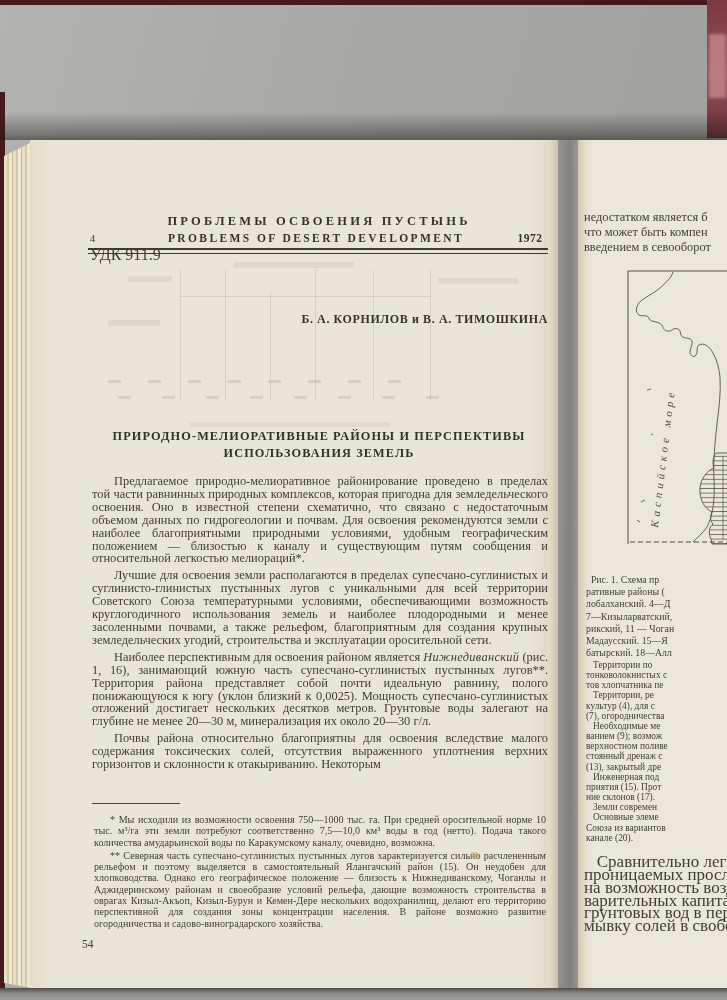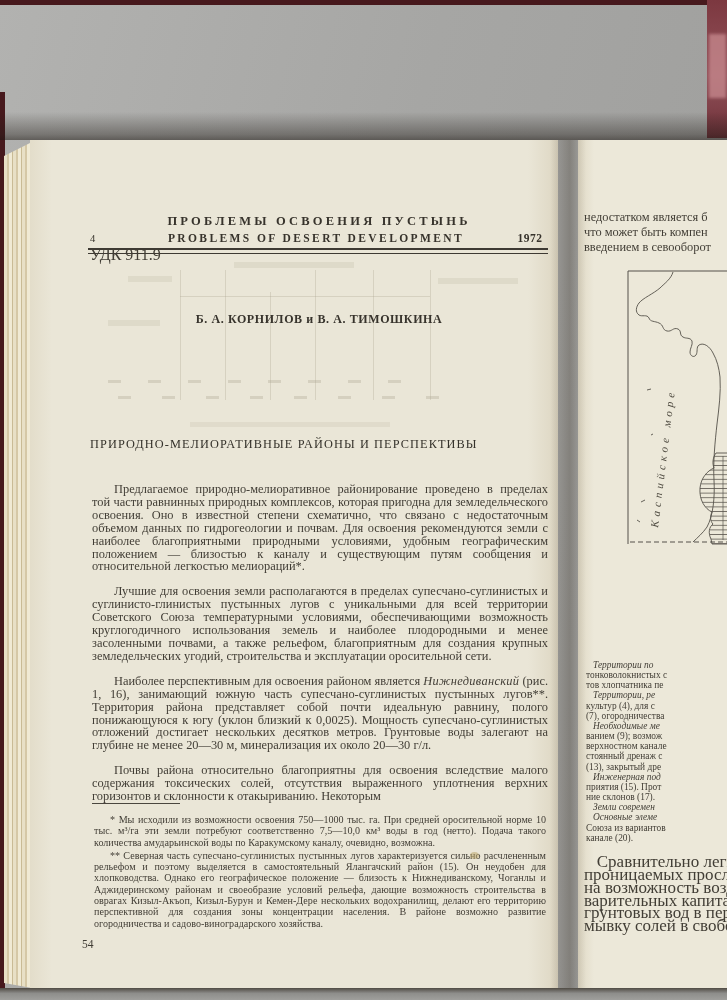--- a/index.html
+++ b/index.html
@@ -31,42 +31,42 @@
   
   .journal-header{position:absolute;left:60px;top:74px;width:458px;text-align:center;font-weight:bold;color:#37332c}
   .jh-ru{font-size:12.5px;letter-spacing:3.2px;white-space:nowrap}
   .jh-row{display:flex;align-items:baseline;margin-top:3px;font-size:11.5px}
   .jh-issue{width:30px;text-align:left;font-weight:normal;font-size:10.5px}
   .jh-en{flex:1;letter-spacing:2.4px;white-space:nowrap}
   .jh-year{width:36px;letter-spacing:.5px}
   .rule2{position:absolute;left:58px;top:108px;width:460px;height:3px;
     border-top:2px solid #3e3a33;border-bottom:1px solid #3e3a33}
   .udc{position:absolute;left:60px;top:106px;font-size:16px}
-  .authors{position:absolute;left:60px;top:172px;width:458px;text-align:center;
+  .authors{position:absolute;left:60px;top:172px;width:458px;text-align:right;
     font-weight:bold;font-size:12px;letter-spacing:.6px;color:#37332c;white-space:nowrap}
-  .title{position:absolute;left:60px;top:296px;width:458px;
-    font-weight:normal;font-size:12.3px;line-height:16.5px;letter-spacing:1.1px;color:#34312a}
+  .title{position:absolute;left:60px;top:288px;width:458px;text-align:center;
+    font-weight:bold;font-size:12.3px;line-height:16.5px;letter-spacing:1.1px;color:#34312a}
   .body-text{position:absolute;left:62px;top:331px;width:456px;
     font-size:12.4px;line-height:12.9px;text-align:justify}
-  .body-text p{margin:12px 0 2px 0;text-indent:22px}
+  .body-text p{margin:4px 0 2px 0;text-indent:22px}
   .body-text i{letter-spacing:.3px}
   .fn-rule{position:absolute;left:62px;top:663px;width:88px;border-top:1.2px solid #4a463e}
   .fnotes{position:absolute;left:62px;top:672px;width:456px;font-size:10.1px;line-height:11.3px;text-align:justify}
   .fnotes p{margin:2px;text-indent:16px}
   .pagenum{position:absolute;left:52px;top:798px;font-size:11.5px}
   
   .ghost{position:absolute;opacity:.55;pointer-events:none;filter:blur(.5px)}
   .ghost div{position:absolute;background:rgba(112,103,80,.30)}
   
   .rp-line{white-space:pre}
   .rp-top{position:absolute;left:6px;top:70px;font-size:12.4px;line-height:15px}
   .figure{position:absolute;left:49px;top:130px;width:100px;height:278px}
   .rp-caption{position:absolute;left:8px;top:434px;font-size:9.8px;line-height:12.2px}
   .rp-legend{position:absolute;left:8px;top:520px;font-size:9.4px;line-height:10.15px}
-  .rp-legend .ital,.rp-caption .ital,.rp-body .ital{font-style:italic}
+  .rp-legend .ital,.rp-caption .ital,.rp-body .ital{}
   .rp-body{position:absolute;left:6px;top:716px;font-size:17px;line-height:12.85px}
   .stain{position:absolute;border-radius:50%;pointer-events:none}
 </style>
 </head>
 <body>
 
 <div class="top-band"></div>
 <div class="right-cover"></div>
 <div class="cover-highlight"></div>
 <div class="left-cover"></div>
@@ -100,20 +100,21 @@
       <span class="jh-en">PROBLEMS OF DESERT DEVELOPMENT</span>
       <span class="jh-year">1972</span>
     </div>
   </div>
   <div class="rule2"></div>
   <div class="udc">УДК 911.9</div>
   <div class="authors">Б. А. КОРНИЛОВ и В. А. ТИМОШКИНА</div>
 
   <div class="title">
     <div>ПРИРОДНО-МЕЛИОРАТИВНЫЕ РАЙОНЫ И ПЕРСПЕКТИВЫ</div>
+    <div>ИСПОЛЬЗОВАНИЯ ЗЕМЕЛЬ</div>
   </div>
 
   <div class="body-text">
     <p><span>Предлагаемое природно-мелиоративное районирование проведено в пределах той части равнинных природных комплексов, которая пригодна для земледельческого освоения. Оно в известной степени схематично, что связано с недостаточным объемом данных по гидрогеологии и почвам. Для освоения рекомендуются земли с наиболее благоприятными природными условиями, удобным географическим положением — близостью к каналу и существующим путям сообщения и относительной легкостью мелиораций*.</span></p>
     <p><span>Лучшие для освоения земли располагаются в пределах супесчано-суглинистых и суглинисто-глинистых пустынных лугов с уникальными для всей территории Советского Союза температурными условиями, обеспечивающими возможность круглогодичного использования земель и наиболее плодородными и менее засоленными почвами, а также рельефом, благоприятным для создания крупных земледельческих угодий, строительства и эксплуатации оросительной сети.</span></p>
     <p><span>Наиболее перспективным для освоения районом является </span><i>Нижнедиванский</i><span> (рис. 1, 16), занимающий южную часть супесчано-суглинистых пустынных лугов**. Территория района представляет собой почти идеальную равнину, полого понижающуюся к югу (уклон близкий к 0,0025). Мощность супесчано-суглинистых отложений достигает нескольких десятков метров. Грунтовые воды залегают на глубине не менее 20—30 м, минерализация их около 20—30 г/л.</span></p>
     <p><span>Почвы района относительно благоприятны для освоения вследствие малого содержания токсических солей, отсутствия выраженного уплотнения верхних горизонтов и склонности к отакыриванию. Некоторым</span></p>
   </div>
 
   <div class="fn-rule"></div>
@@ -154,31 +155,40 @@
           C88,228 86,246 80,257 C76,263 70,268 66,272"></path>
         <path d="M20,120 l4,-1 M14,232 l4,-2 M24,165 l2,-1 M10,250 l3,2" stroke-width="0.9"></path>
       </g>
       <path d="M89,183 C86,187 85,193 87,198 C80,201 74,208 73,218 C72,230 78,239 85,242
            C83,246 83,251 86,254 C82,257 81,263 84,269 L85,274 L105,274 L105,183 Z" fill="url(#hatch)" stroke="#55514a" stroke-width="0.9"></path>
       <line x1="96" y1="186" x2="96" y2="270" stroke="#5a564e" stroke-width="0.7"></line>
       <text transform="translate(31,258) rotate(-83)" font-size="11" font-style="italic" letter-spacing="4" fill="#524e44" font-family="Liberation Serif, serif">Каспийское море</text>
     </svg>
   </div>
 
+  <div class="rp-caption">
+      <div class="rp-line">  Рис. 1. Схема пр</div>
+      <div class="rp-line">ративные районы (</div>
+      <div class="rp-line">лобалханский. 4—Д</div>
+      <div class="rp-line">7—Кизыларватский,</div>
+      <div class="rp-line">рикский, 11 — Чоган</div>
+      <div class="rp-line">Мадаусский. 15—Я</div>
+      <div class="rp-line">батырский. 18—Алл</div>
+    </div>
 
   <div class="rp-legend">
       <div class="rp-line ital">   Территории по</div>
       <div class="rp-line">тонковолокнистых с</div>
       <div class="rp-line">тов хлопчатника пе</div>
       <div class="rp-line ital">   Территории, ре</div>
       <div class="rp-line">культур (4), для с</div>
       <div class="rp-line">(7), огородничества</div>
       <div class="rp-line ital">   Необходимые ме</div>
       <div class="rp-line">ванием (9); возмож</div>
-      <div class="rp-line">верхностном канале</div>
+      <div class="rp-line">верхностном поливе</div>
       <div class="rp-line">стоянный дренаж с</div>
       <div class="rp-line">(13), закрытый дре</div>
       <div class="rp-line ital">   Инженерная под</div>
       <div class="rp-line">приятия (15). Прот</div>
       <div class="rp-line">ние склонов (17).</div>
       <div class="rp-line ital">   Земли современ</div>
       <div class="rp-line ital">   Основные элеме</div>
       <div class="rp-line">Союза из вариантов</div>
       <div class="rp-line">канале (20).</div>
     </div>

